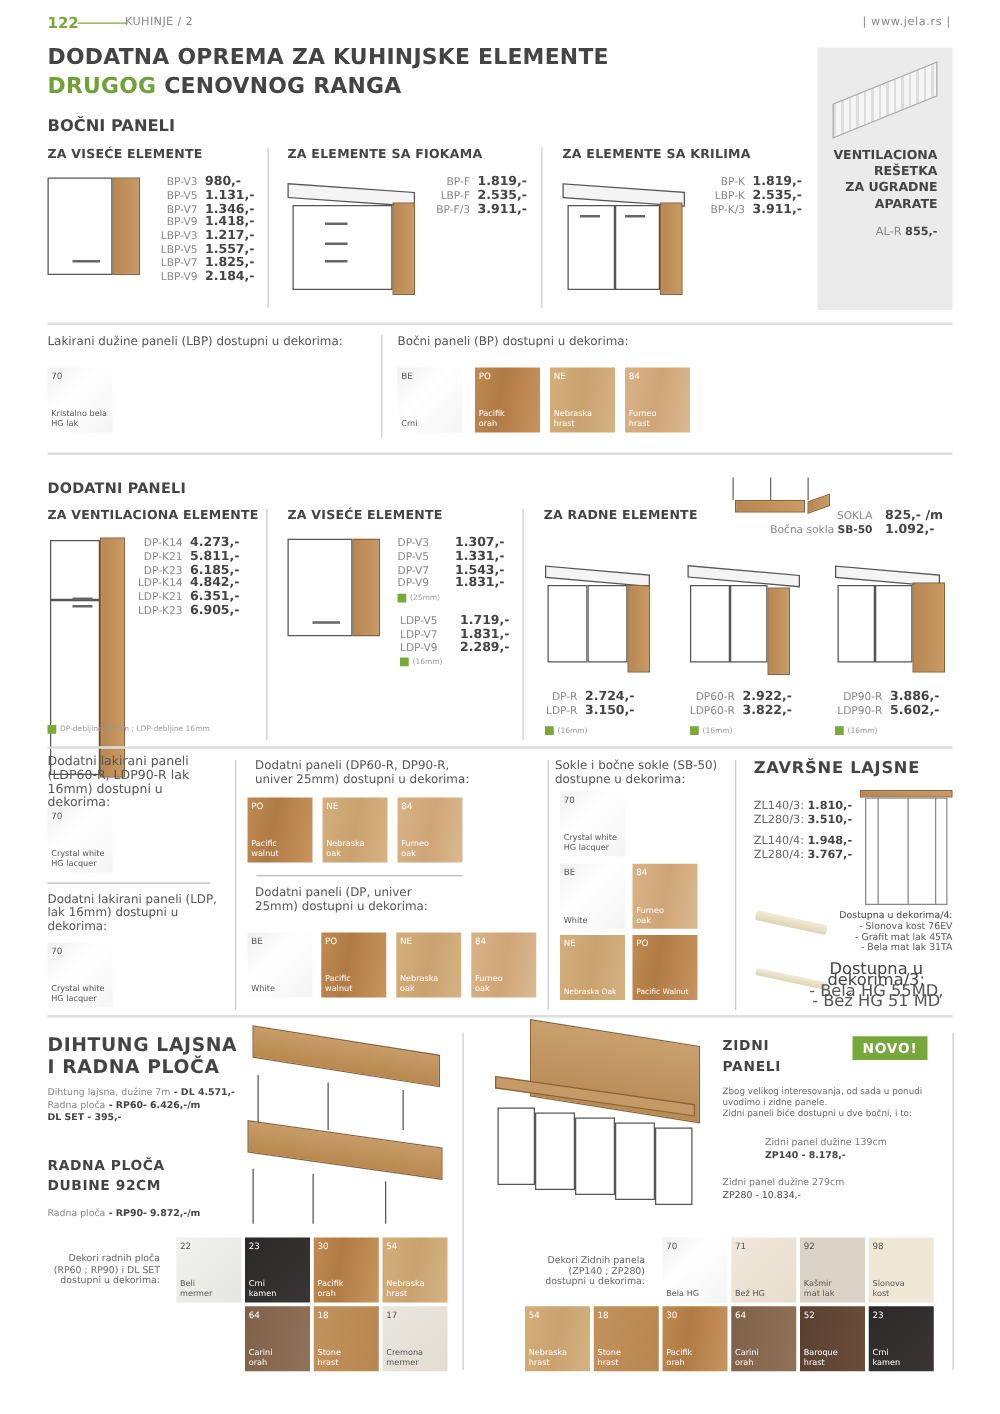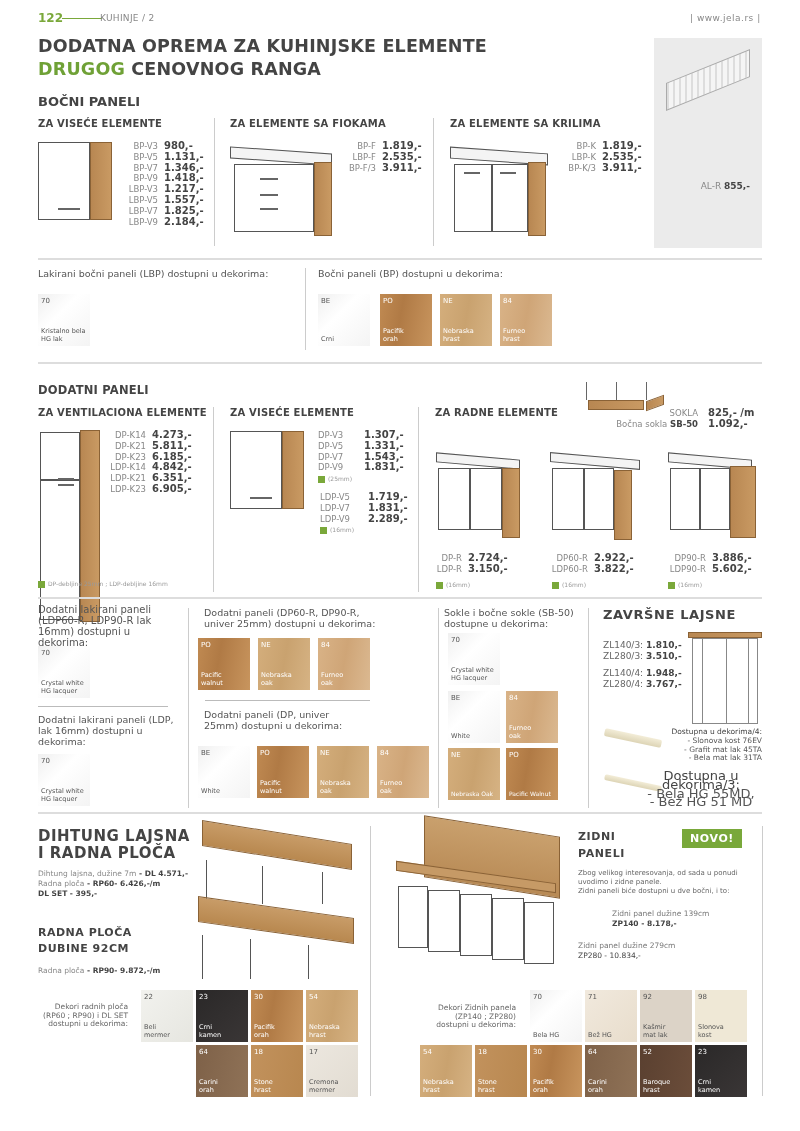--- a/index.html
+++ b/index.html
@@ -135,26 +135,32 @@
       <span class="price">2.535,-</span>
     </div>
   <div class="row">
       <span class="code">BP-K/3</span>
       <span class="price">3.911,-</span>
     </div>
 </div>
 
 <div class="abs" style="left:654px;top:38px;width:108px;height:210px;background:#ebebeb">
   <div style="position:absolute;left:12px;top:28px;width:84px;height:28px;border:1px solid #aaa;background:repeating-linear-gradient(90deg,#ddd 0 2px,#f5f5f5 2px 6px);transform:skewY(-22deg)"></div>
+  <div style="position:absolute;right:12px;top:80px;text-align:right;font-size:10px;font-weight:bold;line-height:13px;color:#444">
+    <div>VENTILACIONA</div>
+    <div>REŠETKA</div>
+    <div>ZA UGRADNE</div>
+    <div>APARATE</div>
+  </div>
   <div style="position:absolute;right:12px;top:143px;font-size:9px"><span style="color:#888">AL-R</span> <b style="color:#444">855,-</b></div>
 </div>
 
 <div class="abs hline" style="left:38px;top:258px;width:724px"></div>
 
-<div class="abs labeltxt" style="left:38px;top:268px">Lakirani bočni paneli (LBP) dostupni u dekorima:</div>
+<div class="abs labeltxt" style="left:38px;top:268px">Lakirani dužine paneli (LBP) dostupni u dekorima:</div>
 <div class="sw light whiteg" style="left:38px;top:294px">
     <span class="c">70</span>
     <span class="n" style="width:46px">Kristalno bela HG lak</span>
   </div>
 <div class="abs vline" style="left:305px;top:268px;height:82px"></div>
 <div class="abs labeltxt" style="left:318px;top:268px">Bočni paneli (BP) dostupni u dekorima:</div>
 <div class="sw light whiteg" style="left:318px;top:294px">
     <span class="c">BE</span>
     <span class="n">Crni</span>
   </div>

